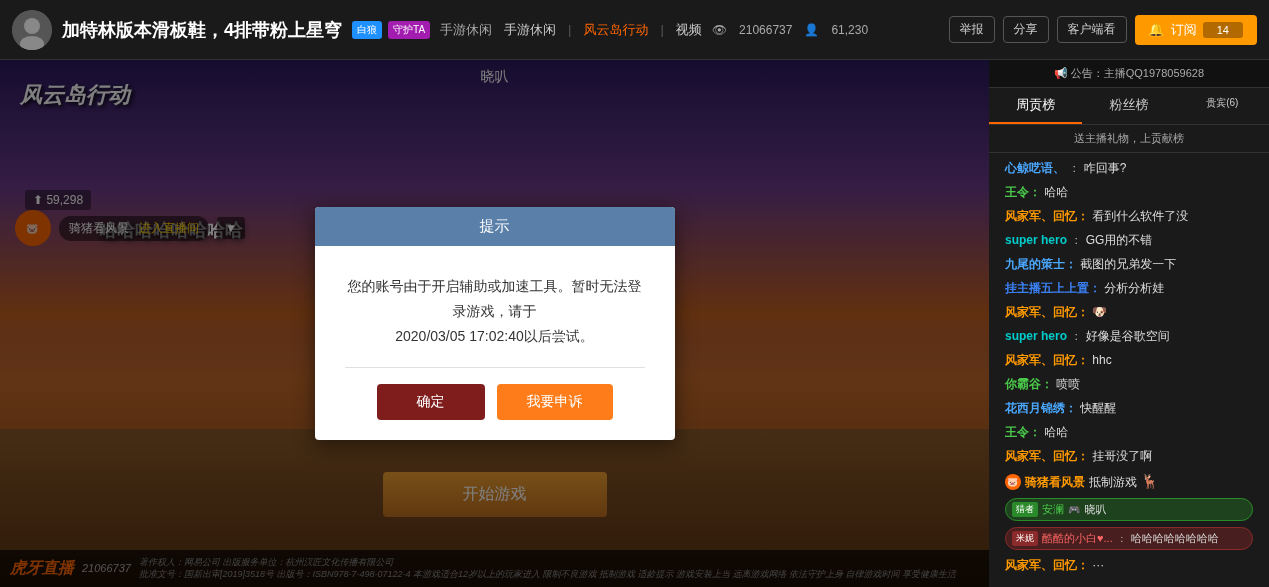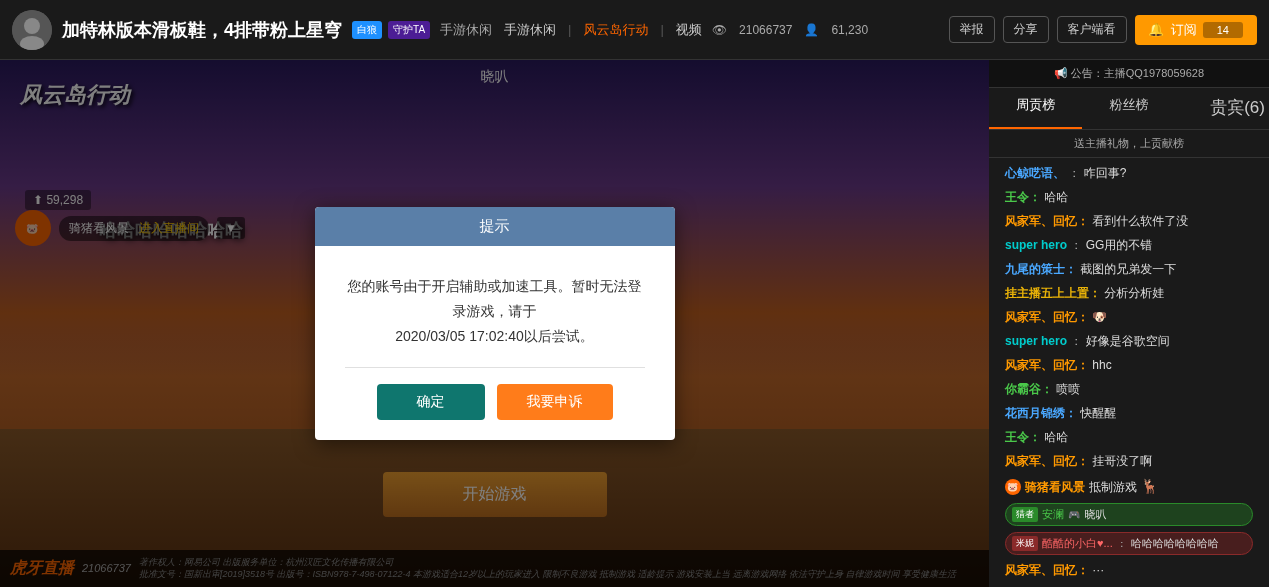--- a/index.html
+++ b/index.html
@@ -5,21 +5,21 @@
     * { margin: 0; padding: 0; box-sizing: border-box; }
     body { width: 1269px; height: 587px; overflow: hidden; font-family: 'Microsoft YaHei', Arial, sans-serif; background: #1a1a2e; display: flex; flex-direction: column; }
 
     
     .header { background: #1a1a1a; height: 60px; display: flex; align-items: center; padding: 0 12px; gap: 10px; border-bottom: 1px solid #333; flex-shrink: 0; }
     .header-avatar { width: 40px; height: 40px; border-radius: 50%; background: #555; overflow: hidden; flex-shrink: 0; }
     .header-title { color: #fff; font-size: 18px; font-weight: bold; flex-shrink: 0; }
     .header-badges { display: flex; align-items: center; gap: 6px; flex-shrink: 0; }
     .badge { background: #ff6600; color: #fff; font-size: 10px; padding: 2px 5px; border-radius: 3px; }
     .badge-blue { background: #1e90ff; }
-    .badge-green { background: #4c1d95; border-radius: 3px; color: #fff; font-size: 10px; padding: 2px 5px; }
+    .badge-green { background: #a21caf; border-radius: 3px; color: #fff; font-size: 10px; padding: 2px 5px; }
     .header-nav { display: flex; align-items: center; gap: 12px; color: #ccc; font-size: 13px; flex-shrink: 0; }
     .header-nav span { cursor: pointer; }
     .header-stats { display: flex; align-items: center; gap: 12px; color: #aaa; font-size: 12px; flex-shrink: 0; }
     .header-actions { margin-left: auto; display: flex; align-items: center; gap: 8px; }
     .action-btn { background: transparent; border: 1px solid #555; color: #ccc; font-size: 12px; padding: 4px 10px; border-radius: 4px; cursor: pointer; display: flex; align-items: center; gap: 4px; }
     .subscribe-btn { background: #ff9900; border: none; color: #fff; font-size: 13px; padding: 6px 14px; border-radius: 4px; cursor: pointer; display: flex; align-items: center; gap: 6px; }
     .subscribe-count { background: rgba(0,0,0,0.3); padding: 2px 14px; border-radius: 3px; font-size: 11px; }
 
     
     .main { display: flex; flex: 1; overflow: hidden; }
@@ -43,51 +43,51 @@
     .enter-dropdown { color: #fff; font-size: 12px; background: rgba(0,0,0,0.5); padding: 4px 8px; border-radius: 3px; cursor: pointer; }
 
     
     .dialog-overlay { position: absolute; top: 0; left: 0; width: 100%; height: 100%; background: rgba(0,0,0,0.5); display: flex; align-items: center; justify-content: center; z-index: 10; }
     .dialog { background: #fff; border-radius: 4px; width: 360px; overflow: hidden; box-shadow: 0 4px 20px rgba(0,0,0,0.5); }
     .dialog-header { background: #5a7fa8; color: #fff; text-align: center; padding: 10px; font-size: 15px; }
     .dialog-body { padding: 28px 30px 20px; text-align: center; }
     .dialog-text { color: #333; font-size: 14px; line-height: 1.8; }
     .dialog-divider { border: none; border-top: 1px solid #e0e0e0; margin: 18px 0 16px; }
     .dialog-actions { display: flex; gap: 12px; justify-content: center; }
-    .btn-confirm { background: #0f766e; color: #fff; border: none; padding: 9px 40px; border-radius: 4px; font-size: 14px; cursor: pointer; }
+    .btn-confirm { background: #7f1d1d; color: #fff; border: none; padding: 9px 40px; border-radius: 4px; font-size: 14px; cursor: pointer; }
     .btn-appeal { background: #ff7c1a; color: #fff; border: none; padding: 9px 30px; border-radius: 4px; font-size: 14px; cursor: pointer; }
 
     
     .start-game-bar { position: absolute; bottom: 70px; left: 50%; transform: translateX(-50%); }
     .start-game-btn { background: linear-gradient(180deg, #f0a030 0%, #c07020 100%); color: #fff; border: none; padding: 12px 80px; border-radius: 4px; font-size: 16px; cursor: pointer; }
 
     .stream-footer { position: absolute; bottom: 0; left: 0; right: 0; background: rgba(0,0,0,0.7); padding: 6px 10px; display: flex; align-items: center; gap: 8px; font-style: italic; }
     .huya-logo { color: #ff6600; font-size: 16px; font-weight: bold; display: flex; align-items: center; gap: 4px; }
     .stream-id { color: #aaa; font-size: 11px; }
     .footer-text { color: #888; font-size: 9px; line-height: 1.4; flex: 1; }
 
     
     .right-sidebar { width: 280px; background: #1a1a1a; display: flex; flex-direction: column; flex-shrink: 0; }
     .sidebar-top { padding: 6px 10px; background: #111; color: #aaa; font-size: 11px; text-align: center; border-bottom: 1px solid #333; }
     .sidebar-tabs { display: flex; border-bottom: 1px solid #333; flex-shrink: 0; }
     .sidebar-tab { flex: 1; text-align: center; padding: 8px 4px; color: #ccc; font-size: 13px; cursor: pointer; border-bottom: 2px solid transparent; }
     .sidebar-tab.active { color: #fff; border-bottom: 2px solid #ff6600; }
     .sidebar-tab-fans { flex: 1; text-align: center; padding: 8px 4px; color: #ccc; font-size: 13px; cursor: pointer; }
-    .sidebar-tab-gift { flex: 1; text-align: right; padding: 8px 4px; color: #ccc; font-size: 17px; cursor: pointer; }
+    .sidebar-tab-gift { flex: 1; text-align: center; padding: 8px 4px; color: #ccc; font-size: 10px; cursor: pointer; }
 
     .gift-bar { padding: 6px 10px; color: #aaa; font-size: 11px; border-bottom: 1px solid #333; display: flex; justify-content: center; }
 
     
     .chat-area { flex: 1; overflow-y: auto; padding: 6px 16px; display: flex; flex-direction: column; gap: 6px; }
     .chat-msg { font-size: 12px; line-height: 1.5; }
     .chat-user { font-weight: bold; }
     .chat-user.blue { color: #4aa8ff; }
     .chat-user.green { color: #4ac84a; }
     .chat-user.orange { color: #ff9900; }
-    .chat-user.purple { color: #eab308; }
+    .chat-user.purple { color: #3b82f6; }
     .chat-user.cyan { color: #00cccc; }
     .chat-content { color: #ddd; }
     .chat-divider { color: #aaa; }
 
     .chat-special { display: flex; align-items: center; gap: 4px; padding: 3px 6px; border-radius: 12px; font-size: 11px; }
     .chat-special-green { background: rgba(40,160,40,0.3); border: 1px solid #2a8a2a; }
     .chat-special-red { background: rgba(180,40,40,0.3); border: 1px solid #8a2a2a; }
 
     .chat-enter { display: flex; align-items: center; gap: 4px; }
     .sky-gradient { position: absolute; top: 0; left: 0; right: 0; height: 60%; background: linear-gradient(180deg, #2a1a5e 0%, #6b3a8a 40%, #c26020 80%, transparent 100%); }

